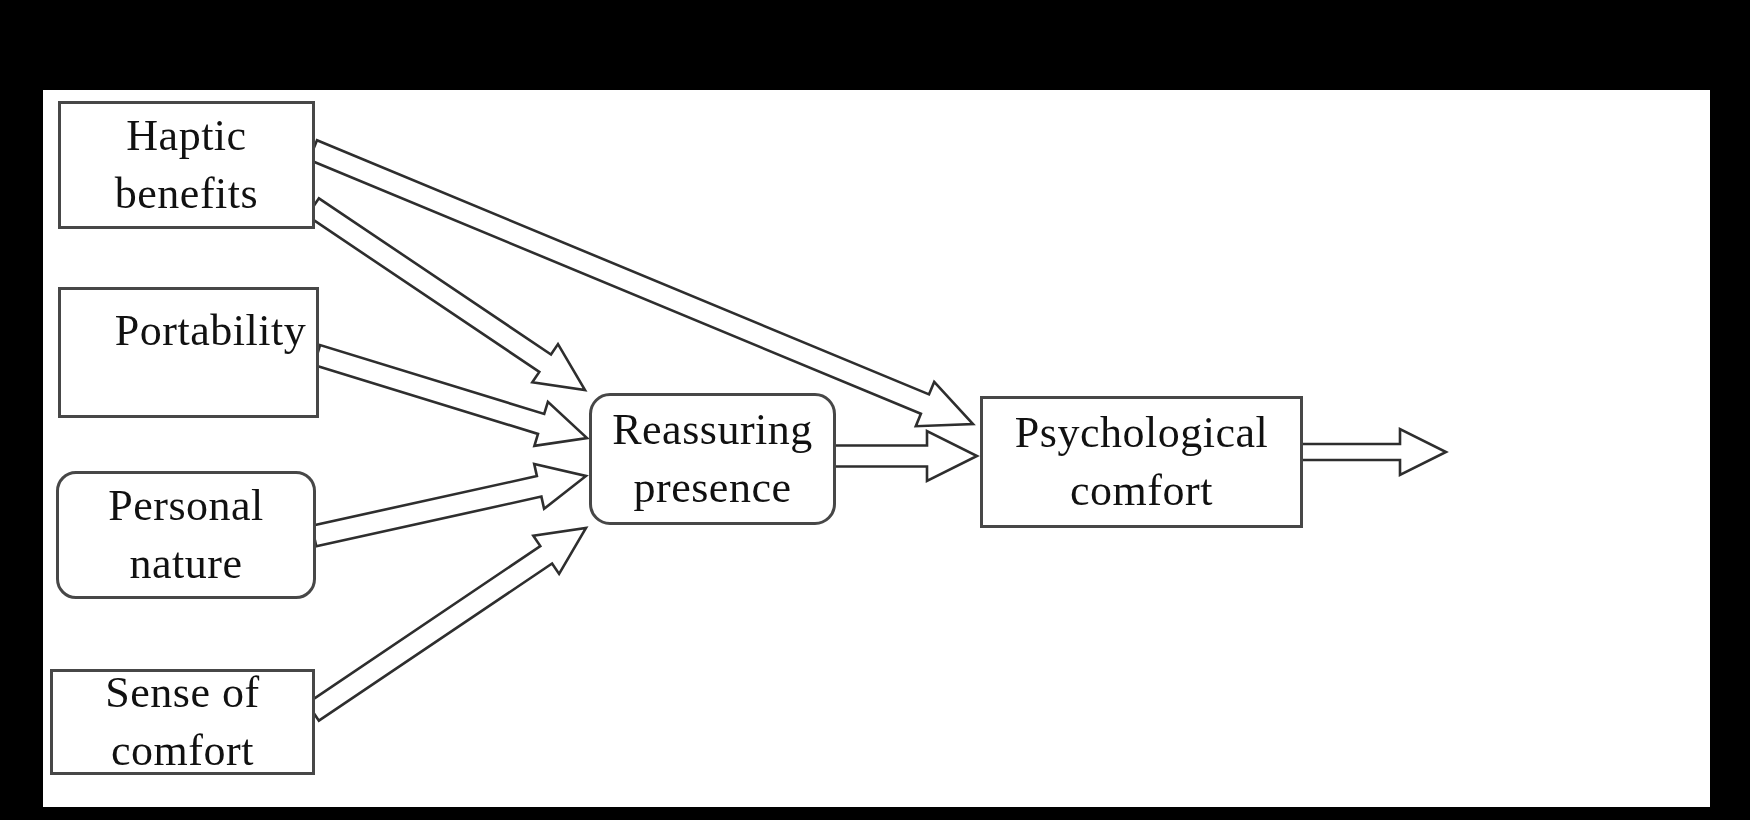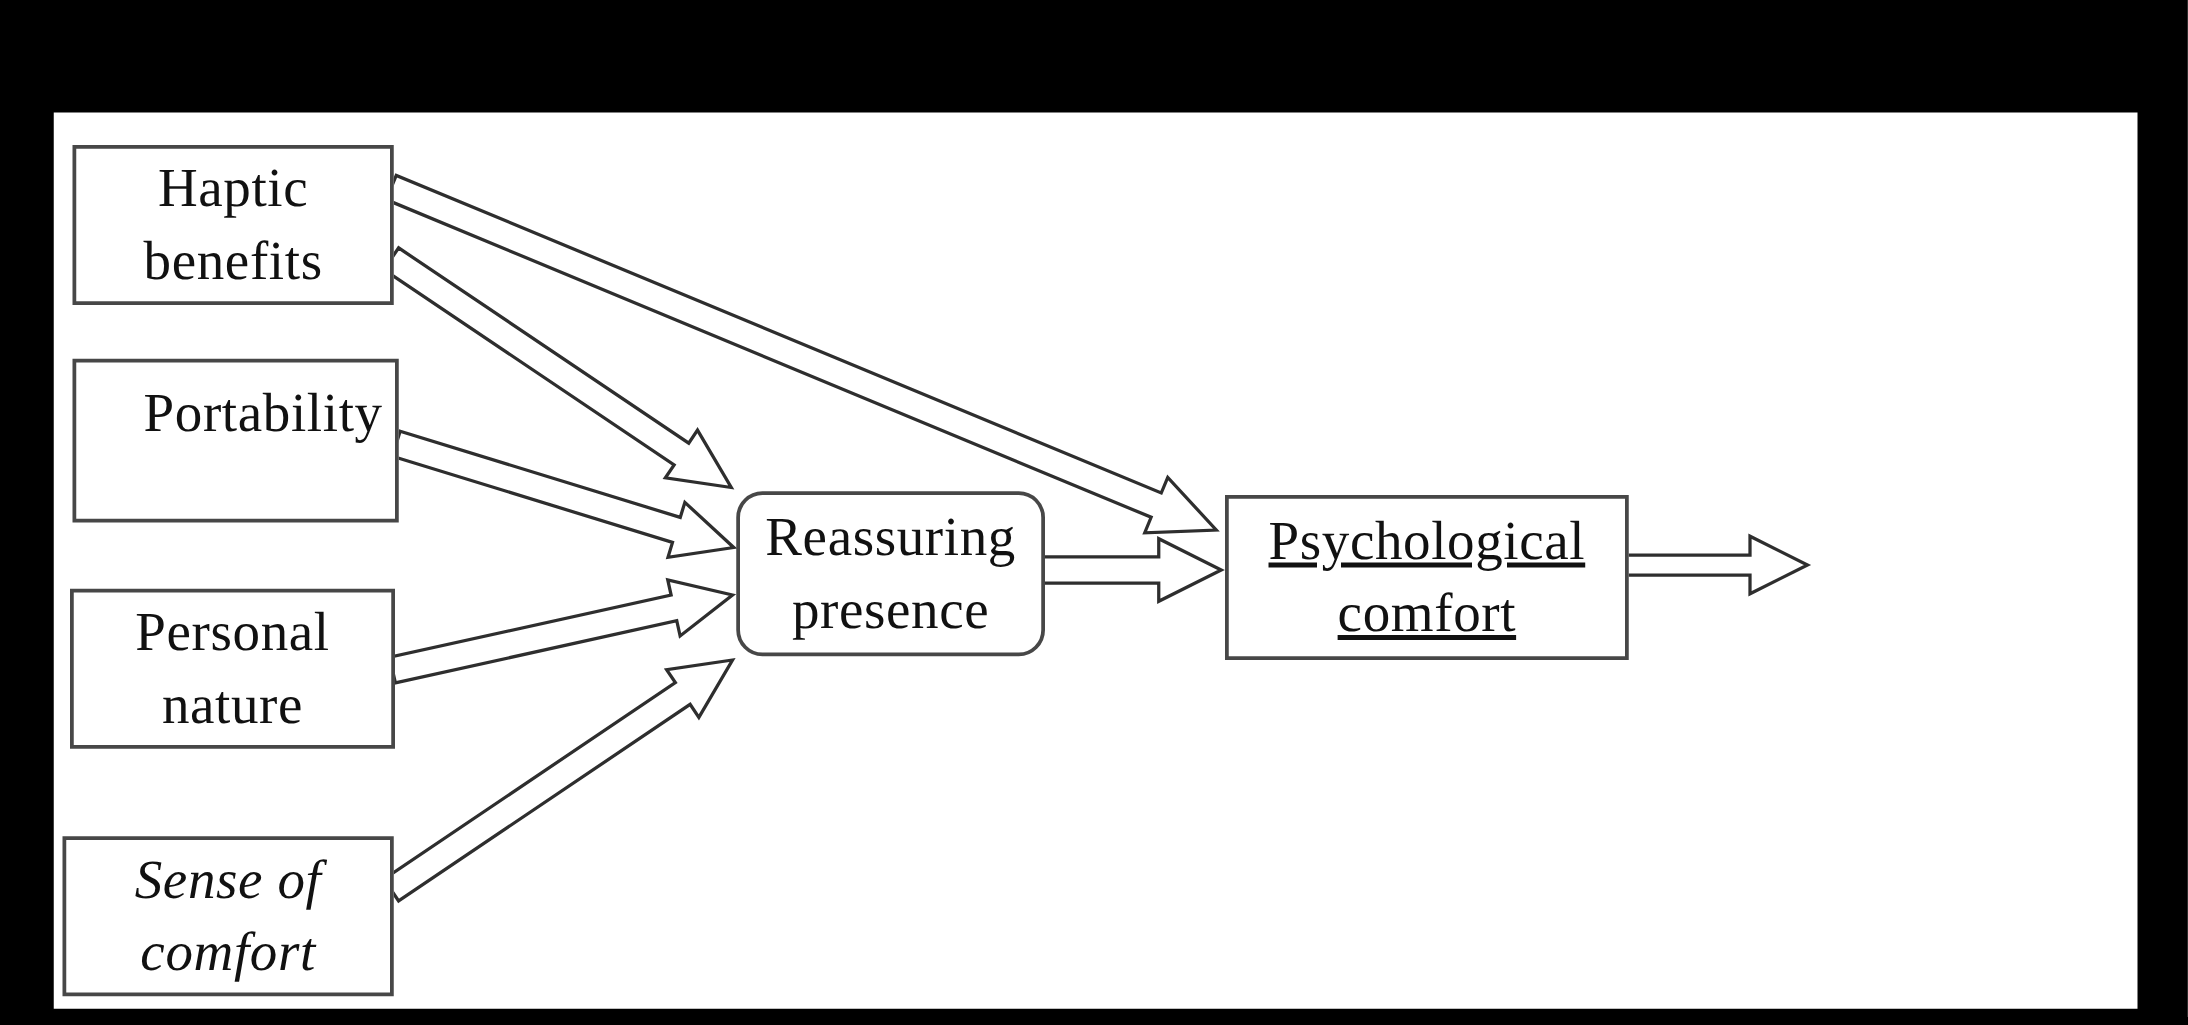--- a/index.html
+++ b/index.html
@@ -28,26 +28,26 @@
     flex-direction:column;
     align-items:center;
     justify-content:center;
     text-align:center;
     color:#111;
     font-size:44px;
     line-height:58px;
     letter-spacing:0.5px;
   }
   .node span{display:block;white-space:nowrap;}
-  #box-haptic        {left:58px;  top:101px; width:257px; height:128px;margin-top:15px;}
+  #box-haptic        {left:58px;  top:101px; width:257px; height:128px;}
   #box-portability   {left:58px;  top:287px; width:261px; height:131px; justify-content:flex-start; padding-top:12px;padding-left:44px;}
-  #box-personal      {left:56px;  top:471px; width:260px; height:128px;}
-  #box-privacy       {left:50px;  top:669px; width:265px; height:128px;font-style:italic;}
+  #box-personal      {left:56px;  top:471px; width:260px; height:128px;border-radius:20px;}
+  #box-privacy       {left:50px;  top:669px; width:265px; height:106px;}
   #box-reassuring    {left:589px; top:393px; width:247px; height:132px;border-radius:21px;}
-  #box-psychological {left:980px; top:396px; width:323px; height:132px;text-decoration:underline;}
+  #box-psychological {left:980px; top:396px; width:323px; height:132px;}
   #box-stress        {left:1449px;top:394px; width:256px; height:131px;}
 </style>
 </head>
 <body>
 
 <div class="stage">
   <div class="canvas"></div>
 
   <svg class="arrows" viewBox="0 0 1750 820" xmlns="http://www.w3.org/2000/svg">
       <polygon points="309.0,159.7 920.9,413.8 915.8,426.2 973.0,424.0 934.2,381.9 929.0,394.4 317.0,140.3" fill="#ffffff" stroke="#2e2e2e" stroke-width="2.6" stroke-linejoin="miter"></polygon>

